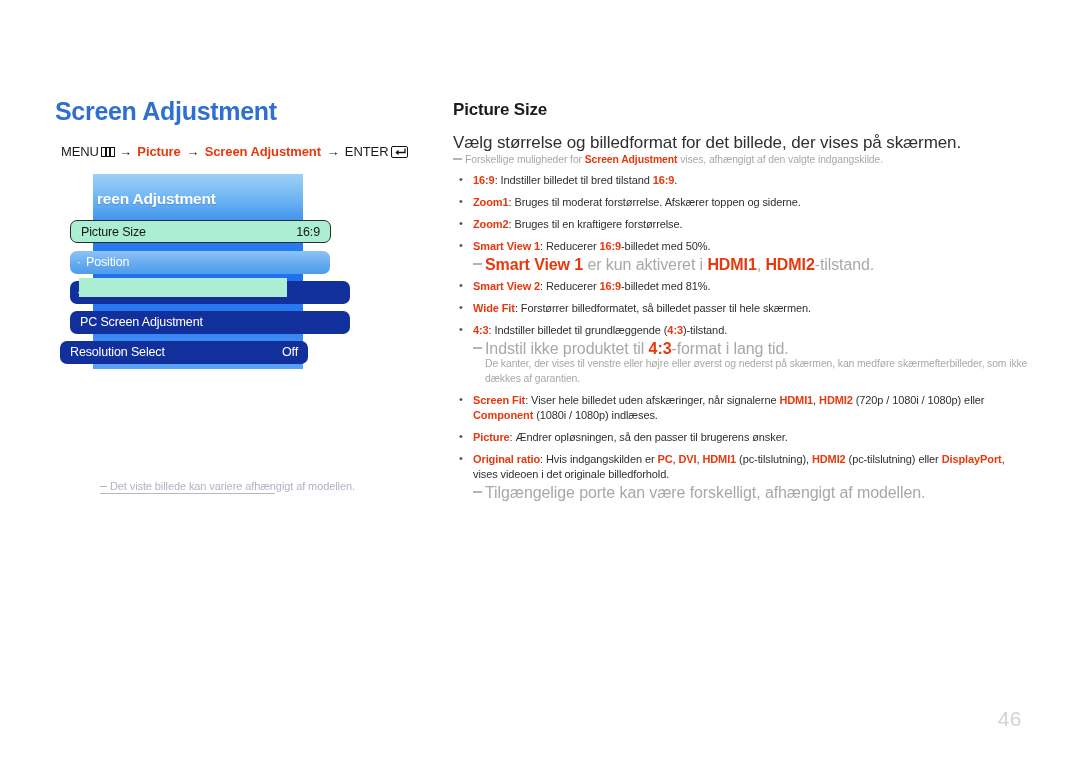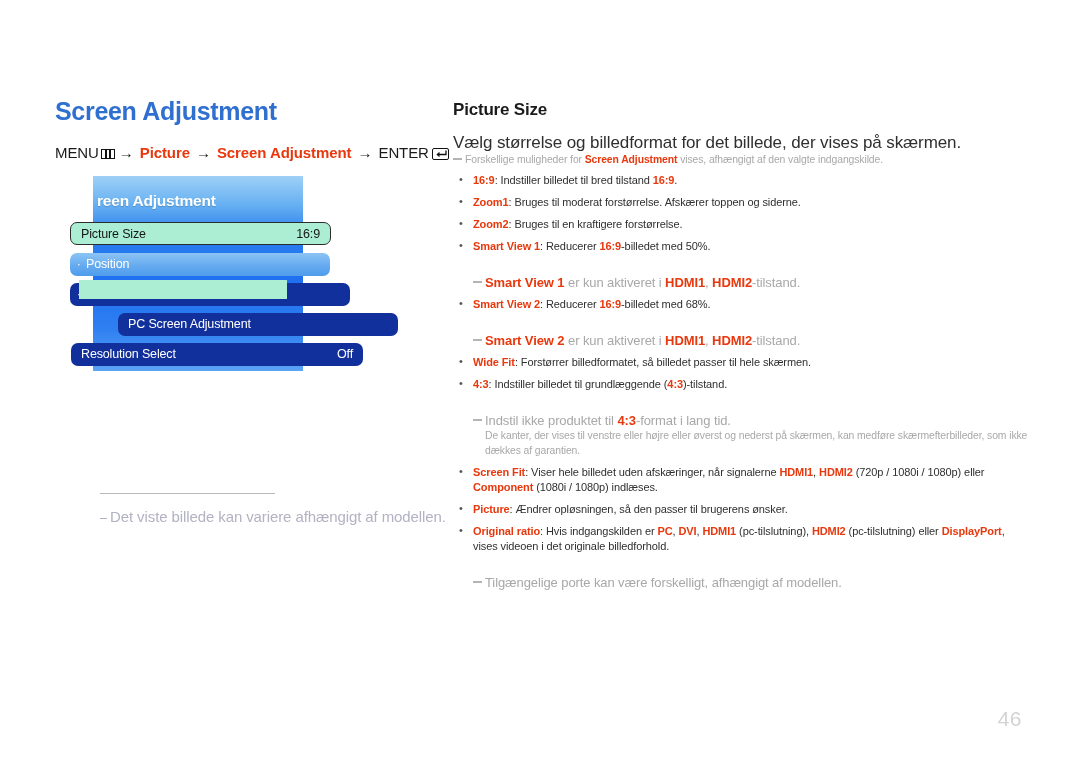--- a/index.html
+++ b/index.html
@@ -26,24 +26,25 @@
   #page-title {
     font-size: 25px;
     font-weight: bold;
     color: #2f6fd0;
     letter-spacing: -0.3px;
     margin: 0 0 0 0;
     line-height: 32px;
   }
   #breadcrumb {
     margin-top: 17px;
-    font-size: 15px;
+    font-size: 13px;
     color: #1a1a1a;
     white-space: nowrap;
     letter-spacing: -0.1px;
+    margin-left: 6px;
   }
   #breadcrumb .red {
     color: #e8380d;
     font-weight: bold;
   }
   #breadcrumb .arrow {
     color: #1a1a1a;
     padding: 0 2px;
   }
   .menu-glyph {
@@ -155,22 +156,22 @@
     color: #ffffff;
     z-index: 4;
   }
   
   #row-43, #row-pc, #row-res {
     background: #11309b;
     color: #ffffff;
     z-index: 4;
   }
   #row-43  { left: 15px; top: 107px; width: 280px; }
-  #row-pc  { left: 15px; top: 137px; width: 280px; margin-left: 48px; }
-  #row-res { left: 16px; top: 167px; width: 292px; }
+  #row-pc  { left: 15px; top: 137px; width: 280px; }
+  #row-res { left: 5px; top: 167px; width: 248px; }
 
   
   #mint-band {
     position: absolute;
     left: 24px;
     top: 104px;
     width: 208px;
     height: 19px;
     background: #abeed4;
     z-index: 5;
@@ -182,22 +183,22 @@
     position: absolute;
     left: 45px;
     top: 398px;
     width: 175px;
     height: 1px;
     background: #b9b9b9;
   }
   #left-note {
     position: absolute;
     left: 45px;
-    top: 413px;
-    font-size: 15px;
+    top: 385px;
+    font-size: 11px;
     color: #b2b2c2;
     letter-spacing: -0.1px;
     white-space: nowrap;
   }
   #left-note .dash {
     display: inline-block;
     width: 7px;
     height: 1.4px;
     background: #b2b2c2;
     vertical-align: 3px;
@@ -263,23 +264,23 @@
   ul.bullets > li > .bul {
     position: absolute;
     left: 6px;
     top: -1px;
     font-size: 11px;
     color: #555;
   }
   .red { color: #e8380d; font-weight: bold; }
   .sub-note {
     padding-left: 12px;
-    margin-top: 21px;
-    position: relative;
-    font-size: 13px;
+    margin-top: 3px;
+    position: relative;
+    font-size: 16px;
     color: #a8a8a8;
     line-height: 15px;
   }
   .sub-note .dash {
     position: absolute;
     left: 0; top: 6px;
     width: 9px; height: 1.6px;
     background: #b4b4b4;
   }
   .sub-note .red { color: #e8380d; font-weight: bold; }
@@ -385,24 +386,21 @@
     <li>
       <span class="bul">•</span>
       <span class="red">Smart View 1</span><span>: </span><span>Reducerer </span><span class="red">16:9</span><span>-billedet med 50%.</span>
       <div class="sub-note">
         <span class="dash"></span><span class="red">Smart View 1</span><span> er kun aktiveret i </span><span class="red">HDMI1</span><span>, </span><span class="red">HDMI2</span><span>-tilstand.</span>
       </div>
     </li>
 
     <li>
       <span class="bul">•</span>
-      <span class="red">Smart View 2</span><span>: </span><span>Reducerer </span><span class="red">16:9</span><span>-billedet med 68%.</span>
-      <div class="sub-note">
-        <span class="dash"></span><span class="red">Smart View 2</span><span> er kun aktiveret i </span><span class="red">HDMI1</span><span>, </span><span class="red">HDMI2</span><span>-tilstand.</span>
-      </div>
+      <span class="red">Smart View 2</span><span>: </span><span>Reducerer </span><span class="red">16:9</span><span>-billedet med 81%.</span>
     </li>
 
     <li>
       <span class="bul">•</span>
       <span class="red">Wide Fit</span><span>: </span><span>Forstørrer billedformatet, så billedet passer til hele skærmen.</span>
     </li>
 
     <li>
       <span class="bul">•</span>
       <span class="red">4:3</span><span>: </span><span>Indstiller billedet til grundlæggende (</span><span class="red">4:3</span><span>)-tilstand.</span>

